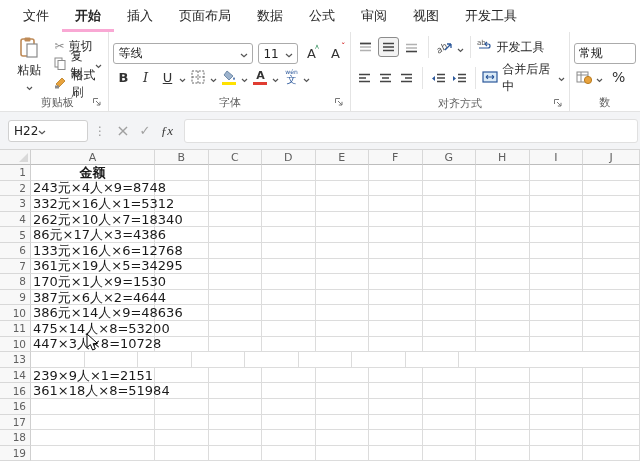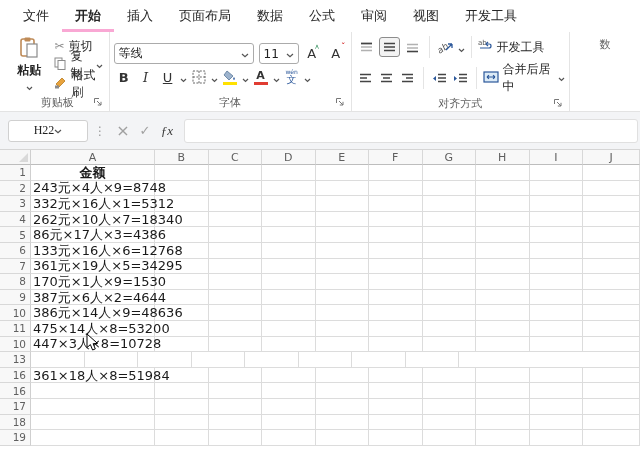--- a/index.html
+++ b/index.html
@@ -16,21 +16,21 @@
   
   .ribbon { height:80px; background:#fff; display:flex; align-items:stretch;
     border-bottom:1px solid #e3e3e3; padding-left:6px; }
   .group { display:flex; flex-direction:column; border-right:1px solid #e4e4e4; padding:4px 4px 0 4px; }
   .g-content { flex:1; display:flex; }
   .g-label { height:17px; display:flex; align-items:center; justify-content:center;
     font-size:11px; color:#5f5f5f; gap:5px; position:relative; }
   .launcher { position:absolute; right:2px; top:3px; }
 
   .paste-btn { width:42px; display:flex; flex-direction:column; align-items:center;
-    justify-content:center; gap:1px; font-size:12px; color:#262626;font-weight:bold; }
+    justify-content:center; gap:1px; font-size:12px; color:#262626; }
   .chev { display:inline-block; }
   .small-col { display:flex; flex-direction:column; justify-content:center; margin-left:4px; }
   .small-btn { display:flex; align-items:center; gap:4px; font-size:12px; color:#262626;
     height:19px; padding:0 2px; }
   .scissors { color:#8a8a8a; font-size:12px; }
 
   .font-group .g-content, .align-group .g-content, .num-group .g-content
     { flex-direction:column; justify-content:center; gap:3px; }
   .f-row { display:flex; align-items:center; gap:2px; }
   .combo { background:#fff; border:1px solid #ababab; border-radius:3px; height:21px;
@@ -54,21 +54,21 @@
   .vsep { width:1px; height:22px; background:#e4e4e4; margin:0 4px; }
   .align-btn { width:21px; height:20px; display:flex; align-items:center; justify-content:center; }
   .align-btn.selected { border:1px solid #8c8c8c; border-radius:3px; background:#f3f3f3; }
   .icon-text-btn { display:flex; align-items:center; gap:4px; font-size:12px; color:#262626; }
 
   
   .formula-row { height:38px; background:#f3f4f6; display:flex; align-items:center;
     padding:0 0 0 8px; border-bottom:1px solid #d5d5d5; }
   .name-box { width:80px; height:22px; background:#fff; border:1px solid #d0d0d0; border-radius:3px;
     display:flex; align-items:center; font-size:12px; color:#222; padding:0 5px;
-    justify-content:center;font-family:Liberation Serif, serif; }
+    justify-content:flex-start; }
   .dots { color:#9a9a9a; font-size:12px; margin:0 6px; }
   .fbtn { width:22px; text-align:center; font-size:13px; color:#a0a0a0; }
   .fx { color:#3a3a3a; font-style:italic; font-family:Liberation Serif, serif; }
   .formula-input { flex:1; height:24px; background:#fff; border:1px solid #e0e0e0;
     border-radius:3px; margin:0 2px 0 6px; font-size:12px; padding:0 6px; color:#222;
     display:flex; align-items:center; }
 
   
   .grid { height:311px; background:#fff; position:relative; overflow:hidden; }
   .hdr-row { display:flex; height:15px; }
@@ -314,20 +314,40 @@
     <div class="g-label">
       <span>对齐方式</span>
       <span class="launcher"><svg width="10" height="10" viewBox="0 0 10 10">
             <path d="M1.5 1.5 H6 M1.5 1.5 V6" stroke="#777" fill="none"></path>
             <path d="M4 4 L8 8 M8 8 V4.8 M8 8 H4.8" stroke="#777" fill="none"></path>
           </svg></span>
     </div>
   </div>
 
   <div class="group num-group" style="border-right:none; min-width:70px;">
+    <div class="g-content">
+      <div class="f-row">
+        <div class="combo combo-num">
+          <span>常规</span>
+        </div>
+      </div>
+      <div class="f-row">
+        <div class="tbtn">
+          <svg width="16" height="13" viewBox="0 0 16 13">
+              <rect x="1" y="1" width="11" height="10" fill="#fff" stroke="#8a8a8a"></rect>
+              <path d="M1 4 H12 M5 1 V11" stroke="#8a8a8a"></path>
+              <circle cx="12" cy="9" r="3.6" fill="#E8A33D" stroke="#b87b20"></circle>
+            </svg>
+        </div>
+        <span class="chev"><svg width="7" height="5">
+              <polyline points="1,1 3.5,3.5 6,1" fill="none" stroke="#555" stroke-width="1.2"></polyline>
+            </svg></span>
+        <div class="tbtn" style="font-size:14px; margin-left:4px;">%</div>
+      </div>
+    </div>
     <div class="g-label">
       <span>数</span>
     </div>
   </div>
 </div>
 
 <div class="formula-row">
   <div class="name-box">
     <span>H22</span>
     <span class="chev"><svg width="8" height="5">
@@ -518,20 +538,33 @@
         <div class="cell w-std"></div>
         <div class="cell w-std"></div>
         <div class="cell w-std"></div>
         <div class="cell w-std"></div>
         <div class="cell w-std"></div>
         <div class="cell w-std"></div>
         <div class="cell w-std"></div>
         <div class="cell w-last"></div>
       </div>
       <div class="grid-row">
+        <div class="row-hdr">14</div>
+        <div class="cell w-a">239×9人×1=2151</div>
+        <div class="cell w-std"></div>
+        <div class="cell w-std"></div>
+        <div class="cell w-std"></div>
+        <div class="cell w-std"></div>
+        <div class="cell w-std"></div>
+        <div class="cell w-std"></div>
+        <div class="cell w-std"></div>
+        <div class="cell w-std"></div>
+        <div class="cell w-last"></div>
+      </div>
+      <div class="grid-row">
         <div class="row-hdr">16</div>
         <div class="cell w-a">361×18人×8=51984</div>
         <div class="cell w-std"></div>
         <div class="cell w-std"></div>
         <div class="cell w-std"></div>
         <div class="cell w-std"></div>
         <div class="cell w-std"></div>
         <div class="cell w-std"></div>
         <div class="cell w-std"></div>
         <div class="cell w-std"></div>

